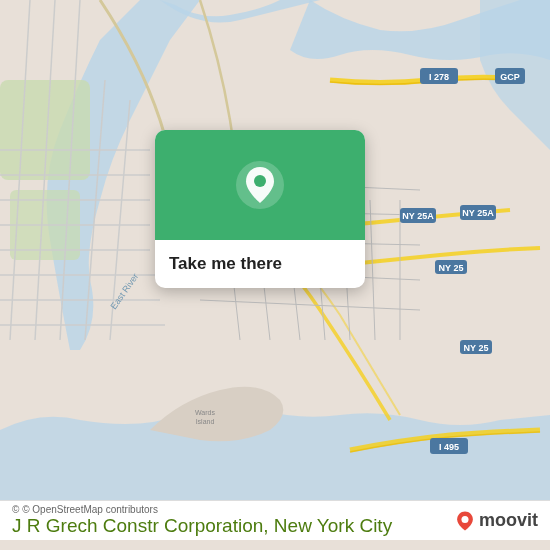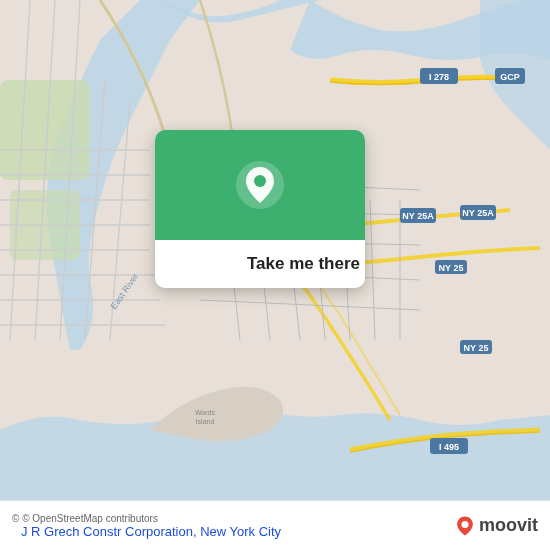--- a/index.html
+++ b/index.html
@@ -23,21 +23,21 @@
 
     
     #map-svg {
       width: 100%;
       height: 100%;
     }
 
     
     #bottom-bar {
       width: 550px;
-      height: 50px;
+      height: 40px;
       background: #fff;
       display: flex;
       align-items: center;
       justify-content: flex-end;
       padding: 0 12px;
       border-top: 1px solid #ddd;
     }
 
     
     #card {
@@ -58,24 +58,24 @@
       background: #3daf6e;
       width: 100%;
       height: 110px;
       display: flex;
       align-items: center;
       justify-content: center;
     }
 
     #card-bottom {
       width: 100%;
-      padding: 14px 5px;
-      display: flex;
-      align-items: center;
-      justify-content: flex-end;
+      padding: 14px 14px;
+      display: flex;
+      align-items: center;
+      justify-content: flex-start;
     }
 
     #card-label {
       font-size: 17px;
       font-weight: 600;
       color: #222;
     }
 
     
     .pin-icon {
@@ -194,21 +194,21 @@
     </div>
     <div id="card-bottom">
       <span id="card-label">Take me there</span>
     </div>
   </div>
 </div>
 
 <div id="bottom-bar">
     <div style="display: flex; flex-direction: column; flex: 1 1 0%;">
       <span style="font-size: 10px; color: rgb(102, 102, 102);">© © OpenStreetMap contributors</span>
-      <span style="font-size: 13px; font-weight: 500; color: #1d4ed8; margin-left: 9px;">J R Grech Constr Corporation, New York City</span>
+      <span style="font-size: 19px; font-weight: 500; color: #4d7c0f;">J R Grech Constr Corporation, New York City</span>
     </div>
     <div style="display: flex; align-items: center; gap: 3px; flex-shrink: 0;">
   <svg width="22" height="22" viewBox="0 0 28 28" xmlns="http://www.w3.org/2000/svg">
     <path d="M14 2 C8.5 2 4 6.5 4 12 C4 19 14 26 14 26 C14 26 24 19 24 12 C24 6.5 19.5 2 14 2Z" fill="#e8483a"></path>
     <circle cx="14" cy="12" r="4.5" fill="white"></circle>
   </svg>
   <span style="font-size:18px;font-weight:bold;color:#444;">moovit</span>
 </div>
   </div>
 

